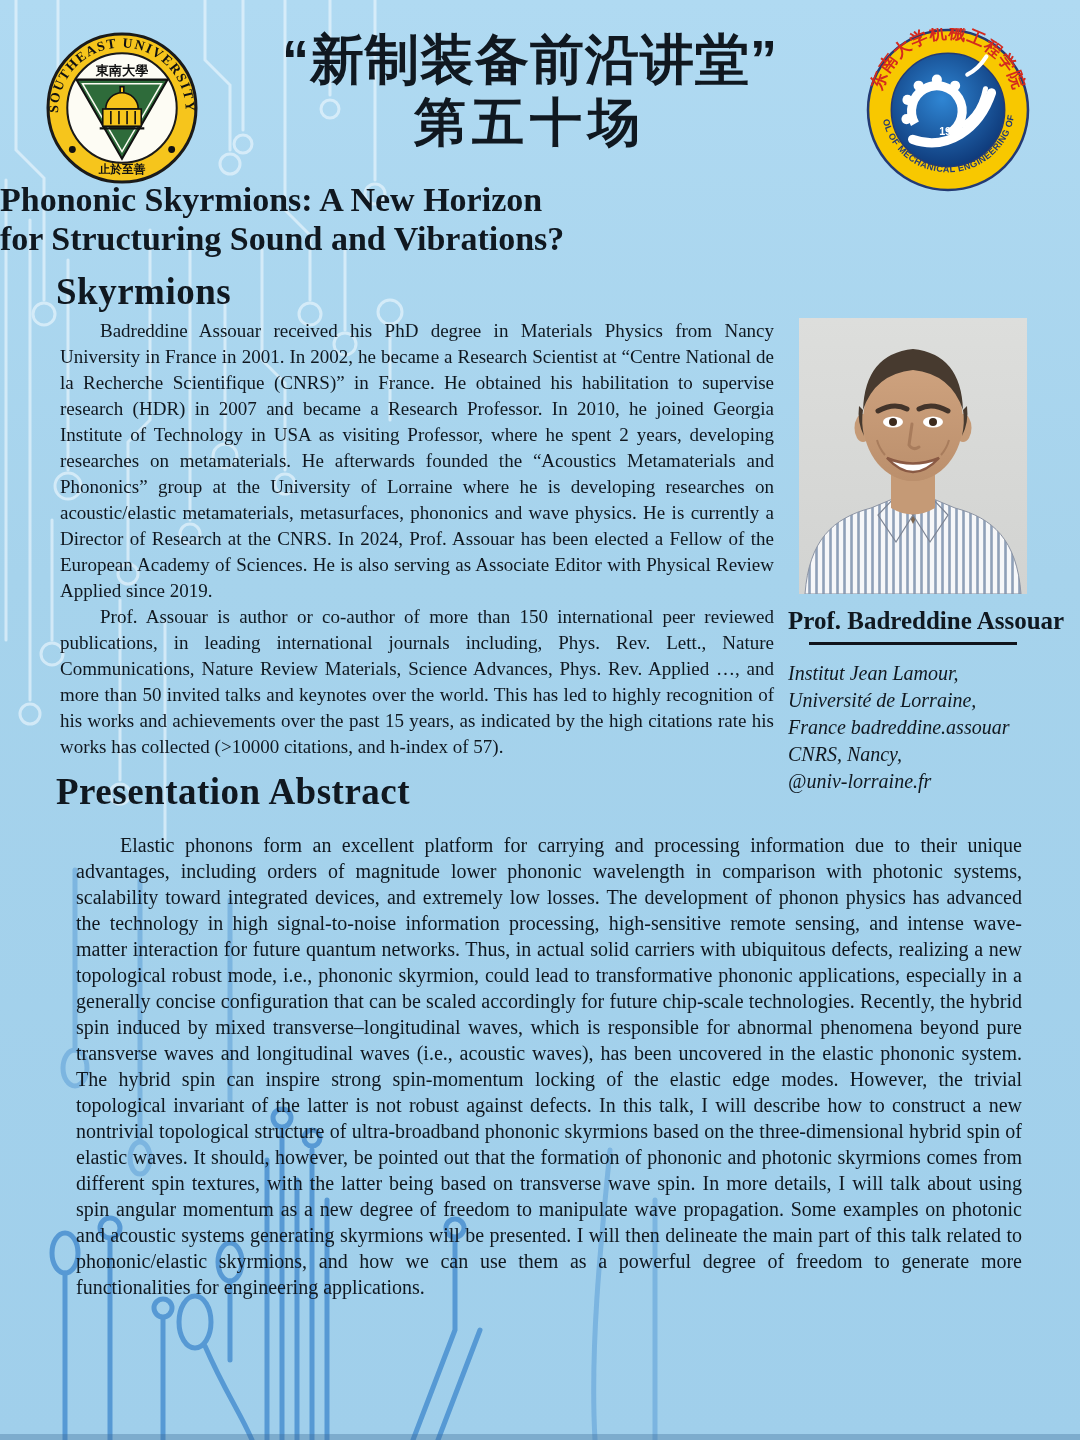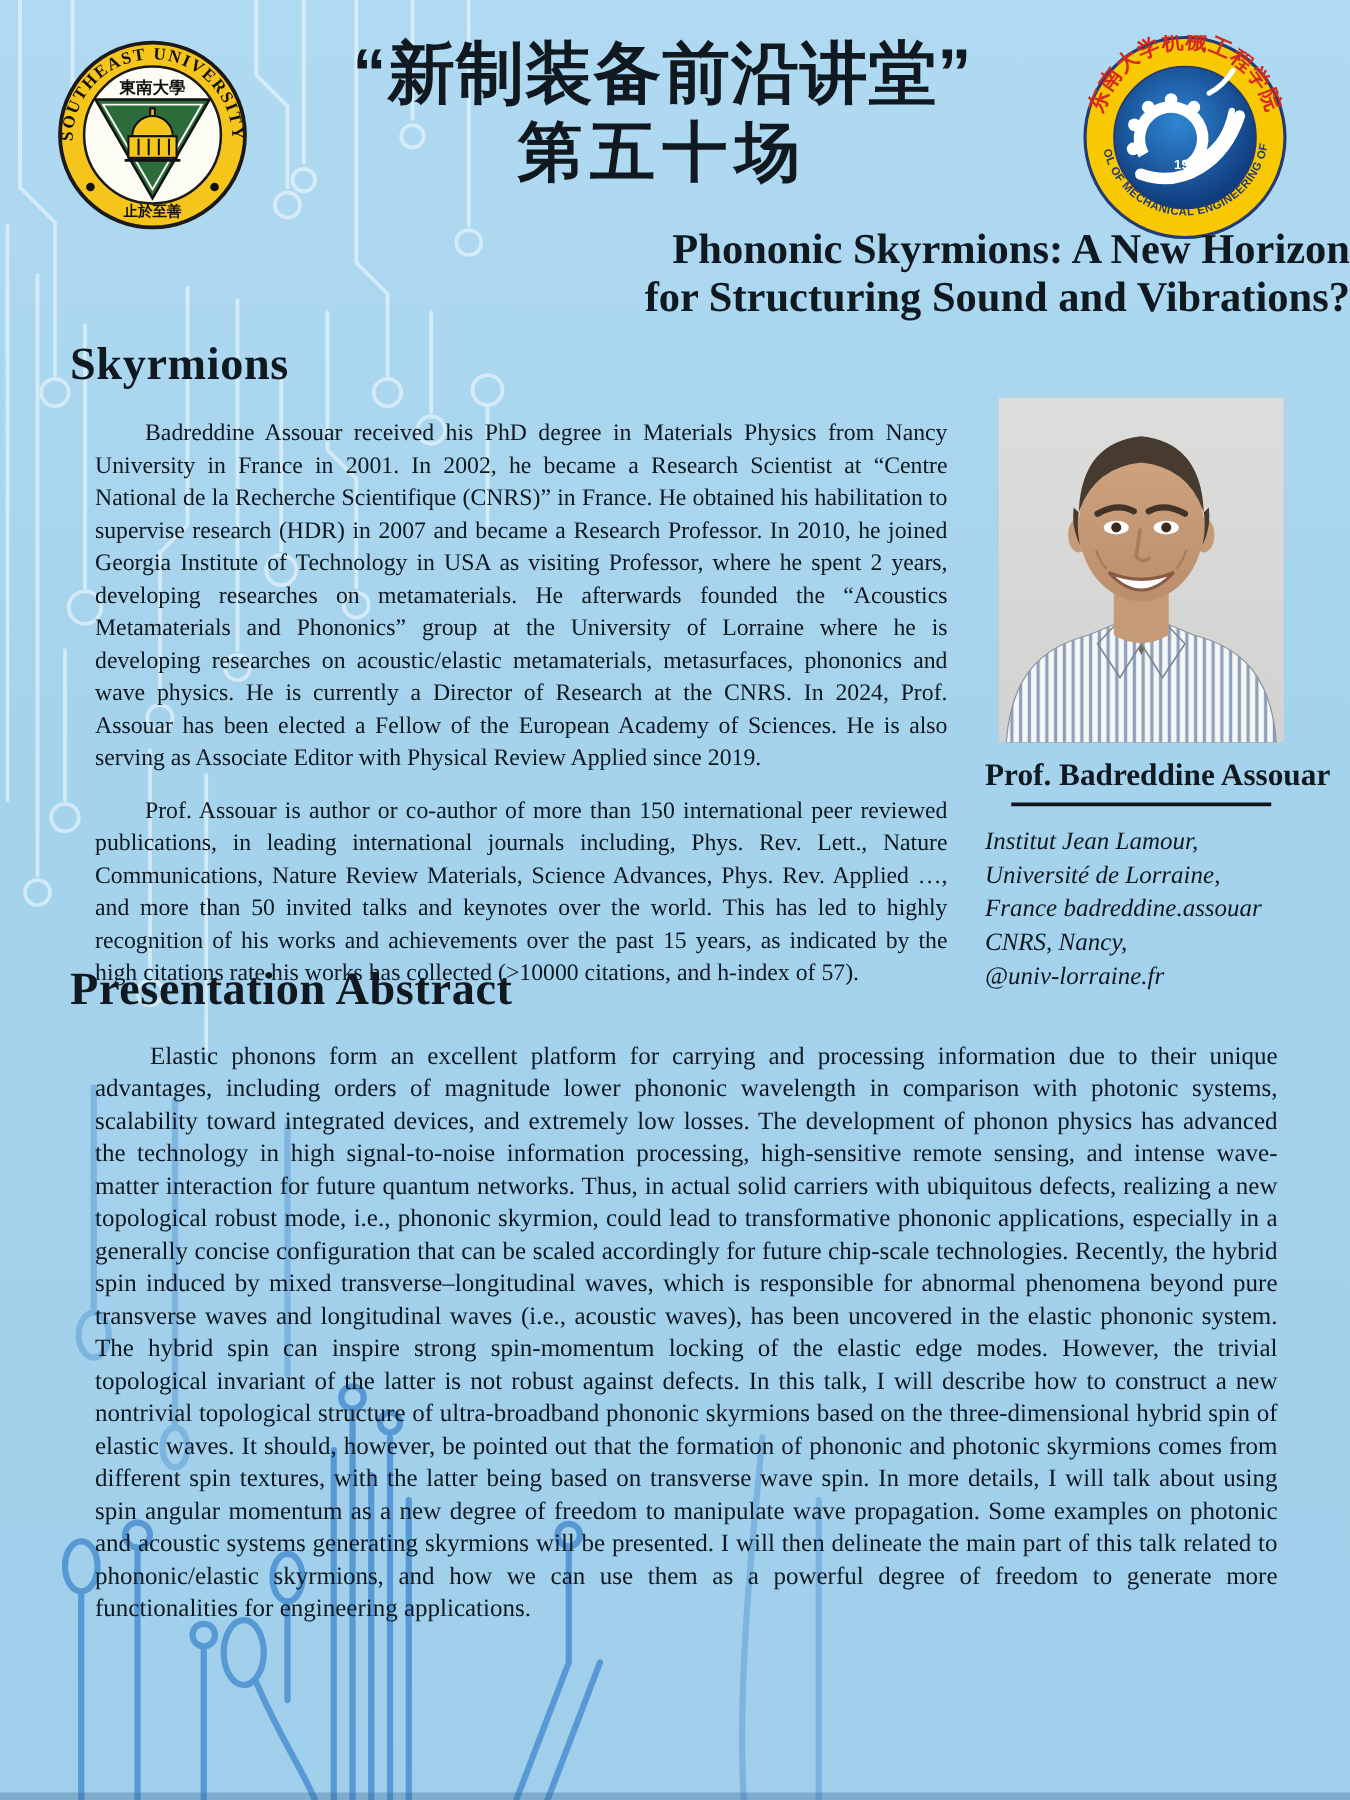--- a/index.html
+++ b/index.html
@@ -13,30 +13,30 @@
 
   .logo{position:absolute;}
   .logo-left{left:46px;top:32px;width:152px;height:152px;}
   .logo-right{left:866px;top:28px;width:164px;height:164px;}
 
   .series-title{position:absolute;top:28px;left:180px;width:700px;text-align:center;
     font-family:"Liberation Sans","DejaVu Sans",sans-serif;font-weight:900;line-height:1.18;}
   .series-line1{font-size:54px;letter-spacing:1px;}
   .series-line2{font-size:52px;letter-spacing:6px;}
 
-  .talk-title{position:absolute;top:180px;left:0;width:1080px;text-align:right;
+  .talk-title{position:absolute;top:180px;left:0;width:1080px;text-align:left;
     font-weight:700;font-size:34px;line-height:39px;}
 
   .section-heading{position:absolute;left:56px;font-weight:700;font-size:37px;letter-spacing:.5px;}
   .bio-heading{top:270px;}
   .abstract-heading{top:770px;}
 
   .bio-row{position:absolute;top:318px;left:60px;width:978px;display:flex;}
   .bio-text{width:714px;font-size:19px;line-height:26px;text-align:justify;}
-  .bio-text p{margin:16px;text-indent:40px;}
+  .bio-text p{margin:0;text-indent:40px;}
   .speaker-col{width:250px;margin-left:14px;text-align:left;}
   .photo-frame{width:228px;height:276px;margin:0 auto;display:block;}
   .speaker-name{margin-top:13px;font-weight:700;font-size:25px;white-space:nowrap;}
   .name-rule{width:208px;height:3px;background:#10141c;margin:7px auto 15px auto;}
   .affiliation{font-style:italic;font-size:20px;line-height:27px;}
 
   .abstract-text{position:absolute;top:816px;left:60px;width:978px;
     font-size:20px;line-height:26px;text-align:justify;}
   .abstract-text p{margin:16px;text-indent:44px;}
 

